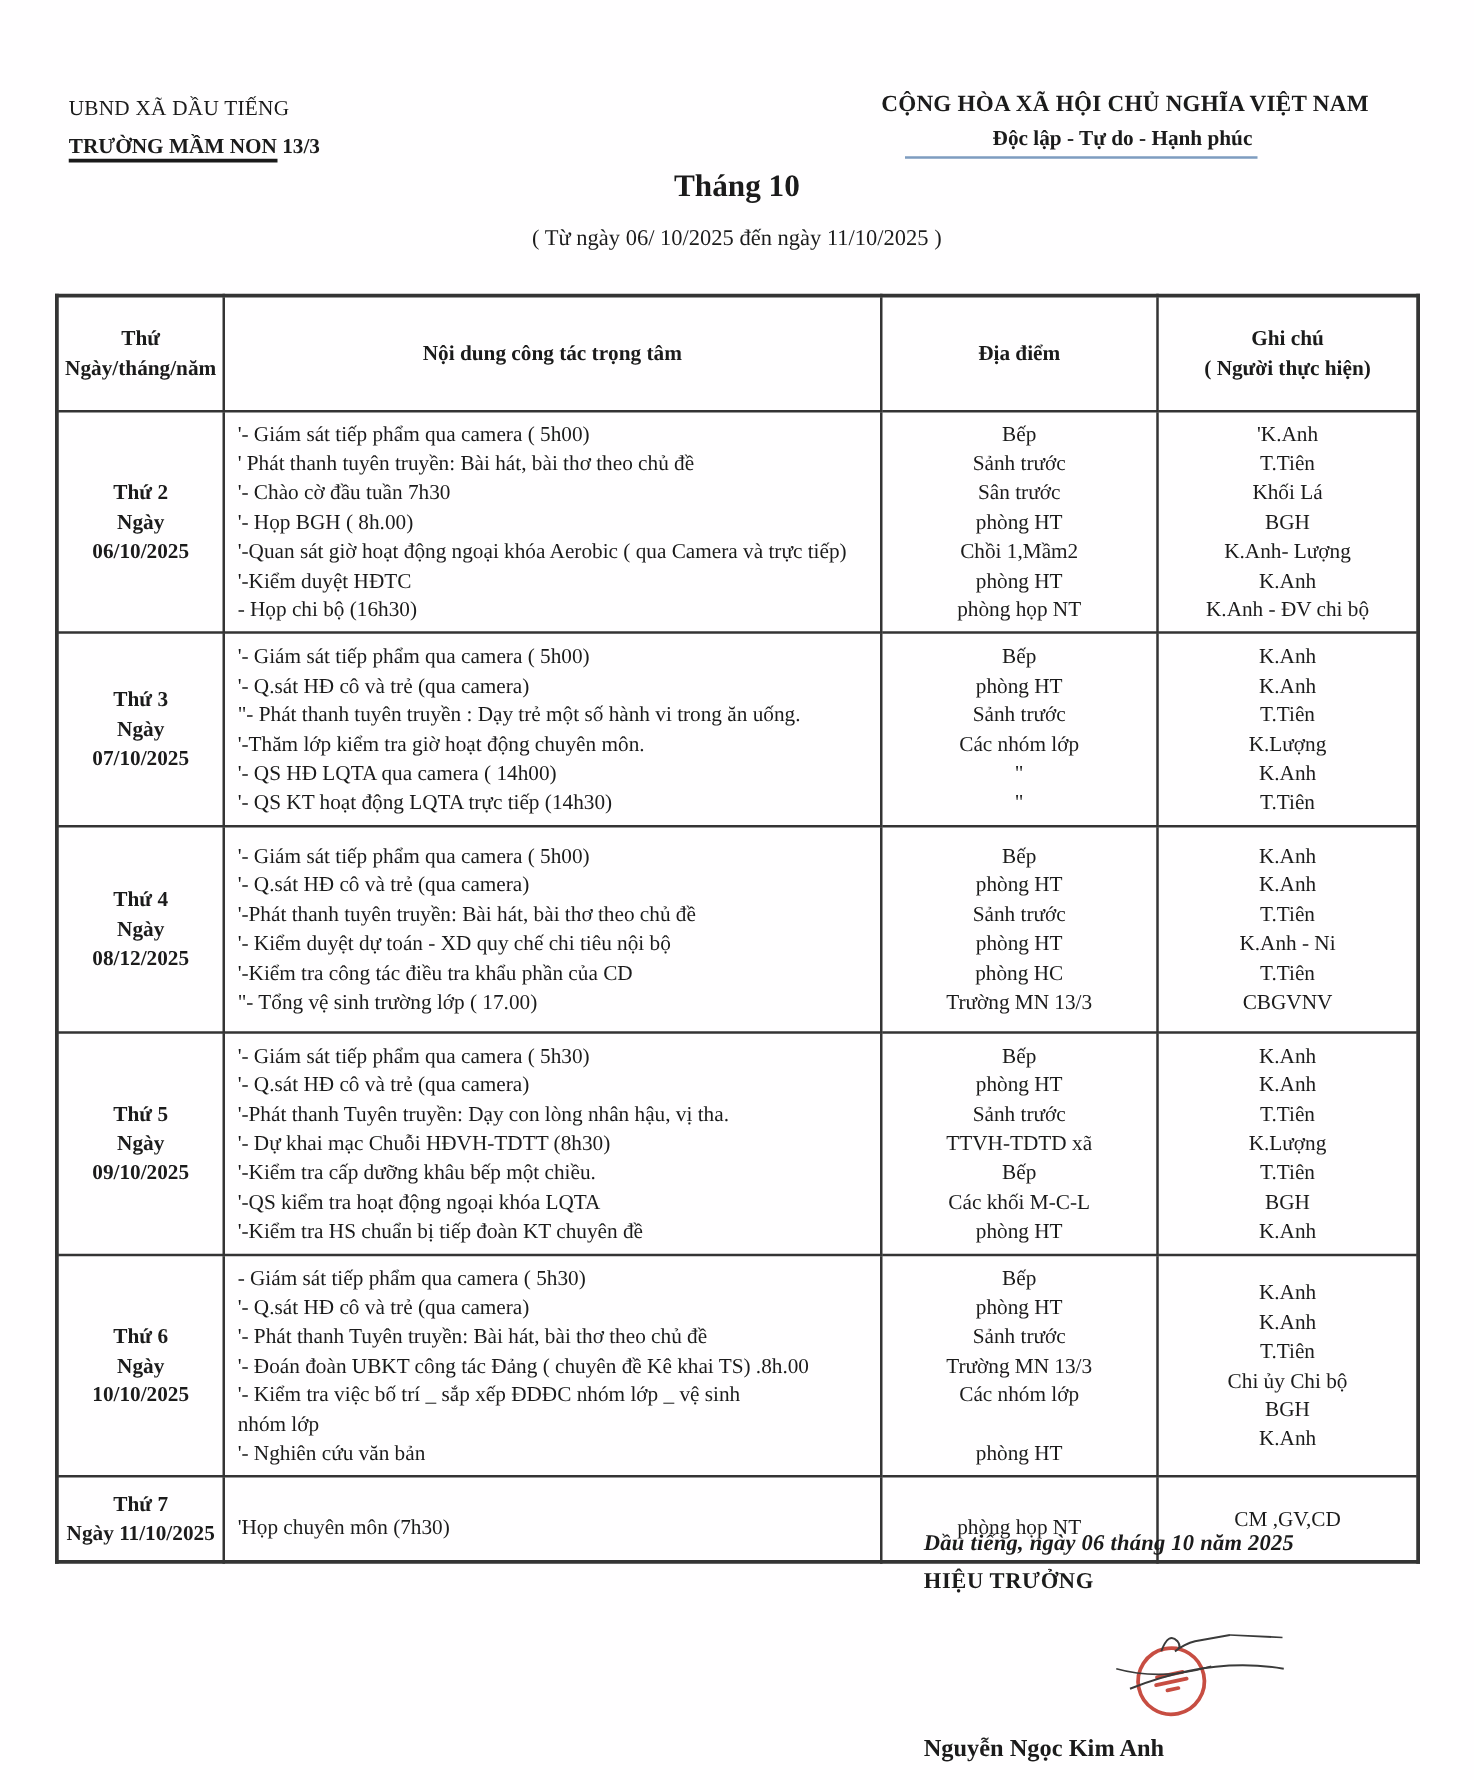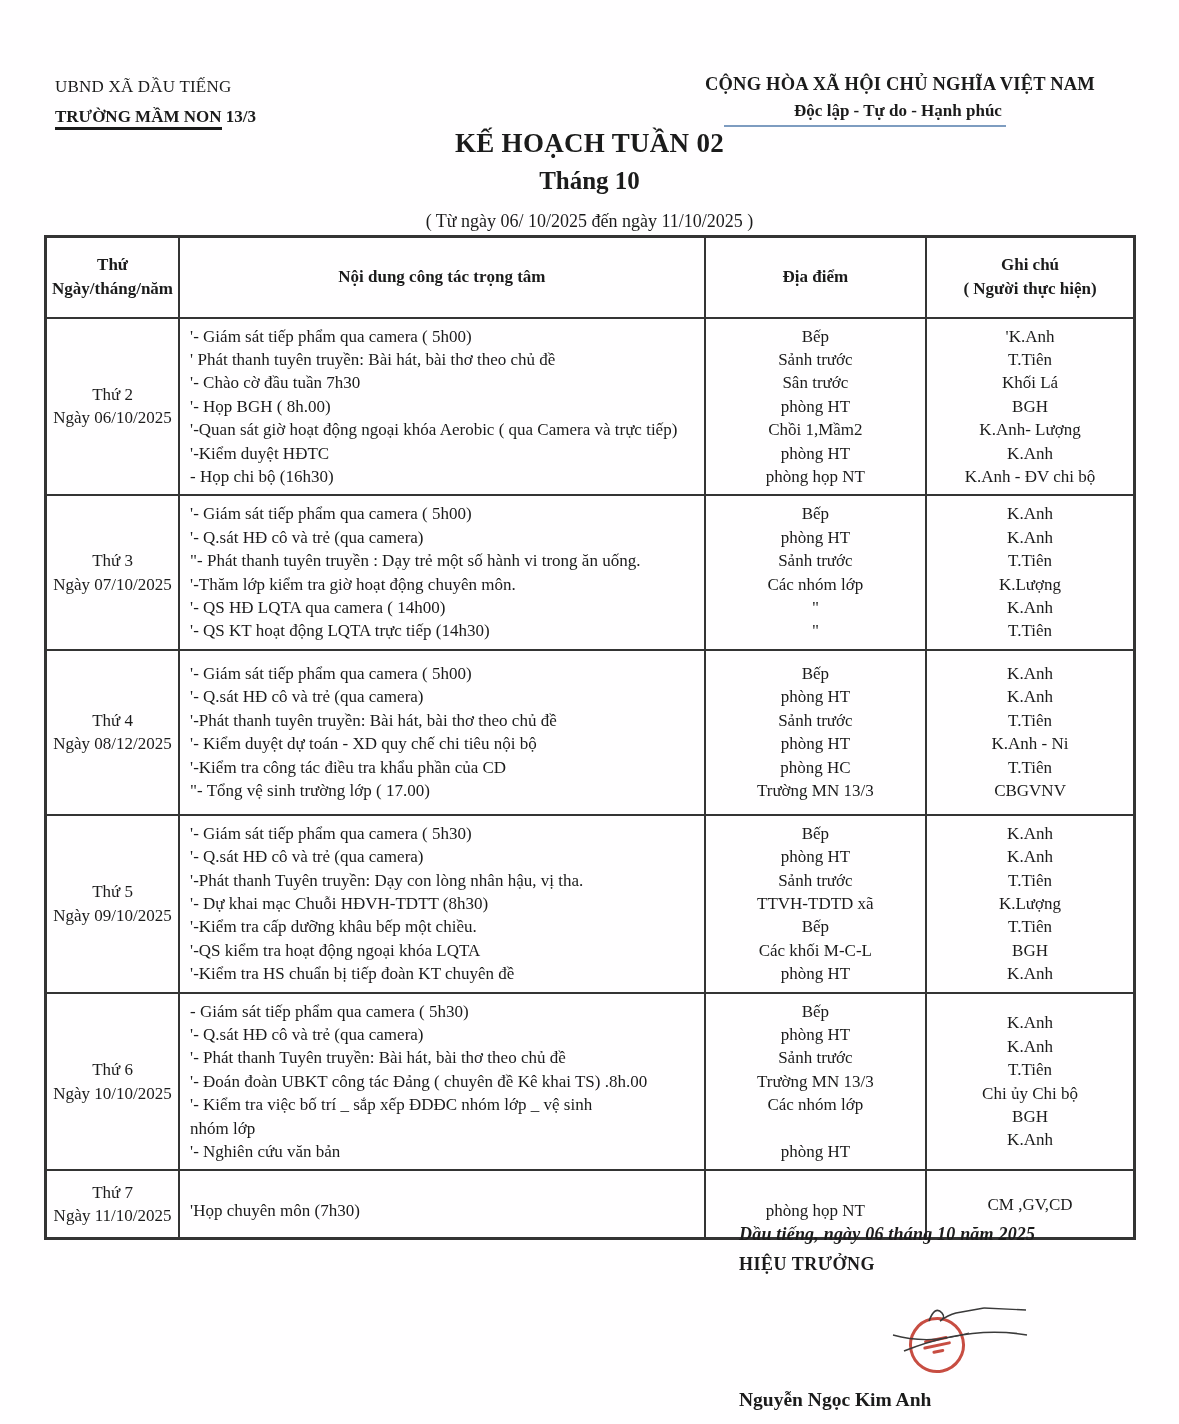--- a/index.html
+++ b/index.html
@@ -35,24 +35,24 @@
     position: absolute; left: 44px; top: 235px; width: 1092px;
     border-collapse: collapse; table-layout: fixed;
   }
   table.plan, table.plan td, table.plan th { border: 2px solid #343434; }
   table.plan { border-width: 3px; }
   th, td { vertical-align: middle; font-size: 17px; }
   th { font-weight: bold; padding: 6px 4px; line-height: 24px; }
   td { line-height: 23.4px; padding: 6px 6px; }
   .pre { white-space: pre-line; }
   col.c1 { width: 12.27%; } col.c2 { width: 48.26%; } col.c3 { width: 20.33%; } col.c4 { width: 19.14%; }
-  tr.hrow { height: 81px; }
+  tr.hrow { height: 92px; }
   tr.r0 { height: 168px; } tr.r1 { height: 147px; } tr.r2 { height: 165px; }
   tr.r3 { height: 168px; } tr.r4 { height: 167px; } tr.r5 { height: 68px; }
-  td.day-cell { text-align: center; font-weight: normal; }
+  td.day-cell { text-align: center; font-weight: bold; }
   td.content-cell { text-align: left; padding-left: 10px; }
   td.loc-cell, td.note-cell { text-align: center; }
   tr.r5 td.content-cell, tr.r5 td.loc-cell { vertical-align: top; padding-top: 28px; }
 
   
   .footer { position: absolute; left: 739px; top: 1224px; width: 430px; }
   .place-date { font-style: italic; font-size: 18px; font-weight: bold; letter-spacing: .2px; }
   .role { font-weight: bold; font-size: 18px; margin-top: 9px; letter-spacing: .5px; }
   .sig-zone { position: relative; height: 112px; }
   .stamp {
@@ -78,21 +78,20 @@
     <div class="org">UBND XÃ DẦU TIẾNG</div>
     <div class="school"><span class="ul">TRƯỜNG MẦM NON</span><span> 13/3</span></div>
   </div>
 
   <div class="hdr-right">
     <div class="nation">CỘNG HÒA XÃ HỘI CHỦ NGHĨA VIỆT NAM</div>
     <div><span class="motto">Độc lập - Tự do - Hạnh phúc</span></div>
   </div>
 
   <div class="title-block">
-    <div class="title-main">KẾ HOẠCH TUẦN 02</div>
     <div class="title-month">Tháng 10</div>
     <div class="title-range">( Từ ngày 06/ 10/2025 đến ngày 11/10/2025 )</div>
   </div>
 
   <table class="plan">
     <colgroup>
         <col class="c1">
         <col class="c2">
         <col class="c3">
         <col class="c4">

